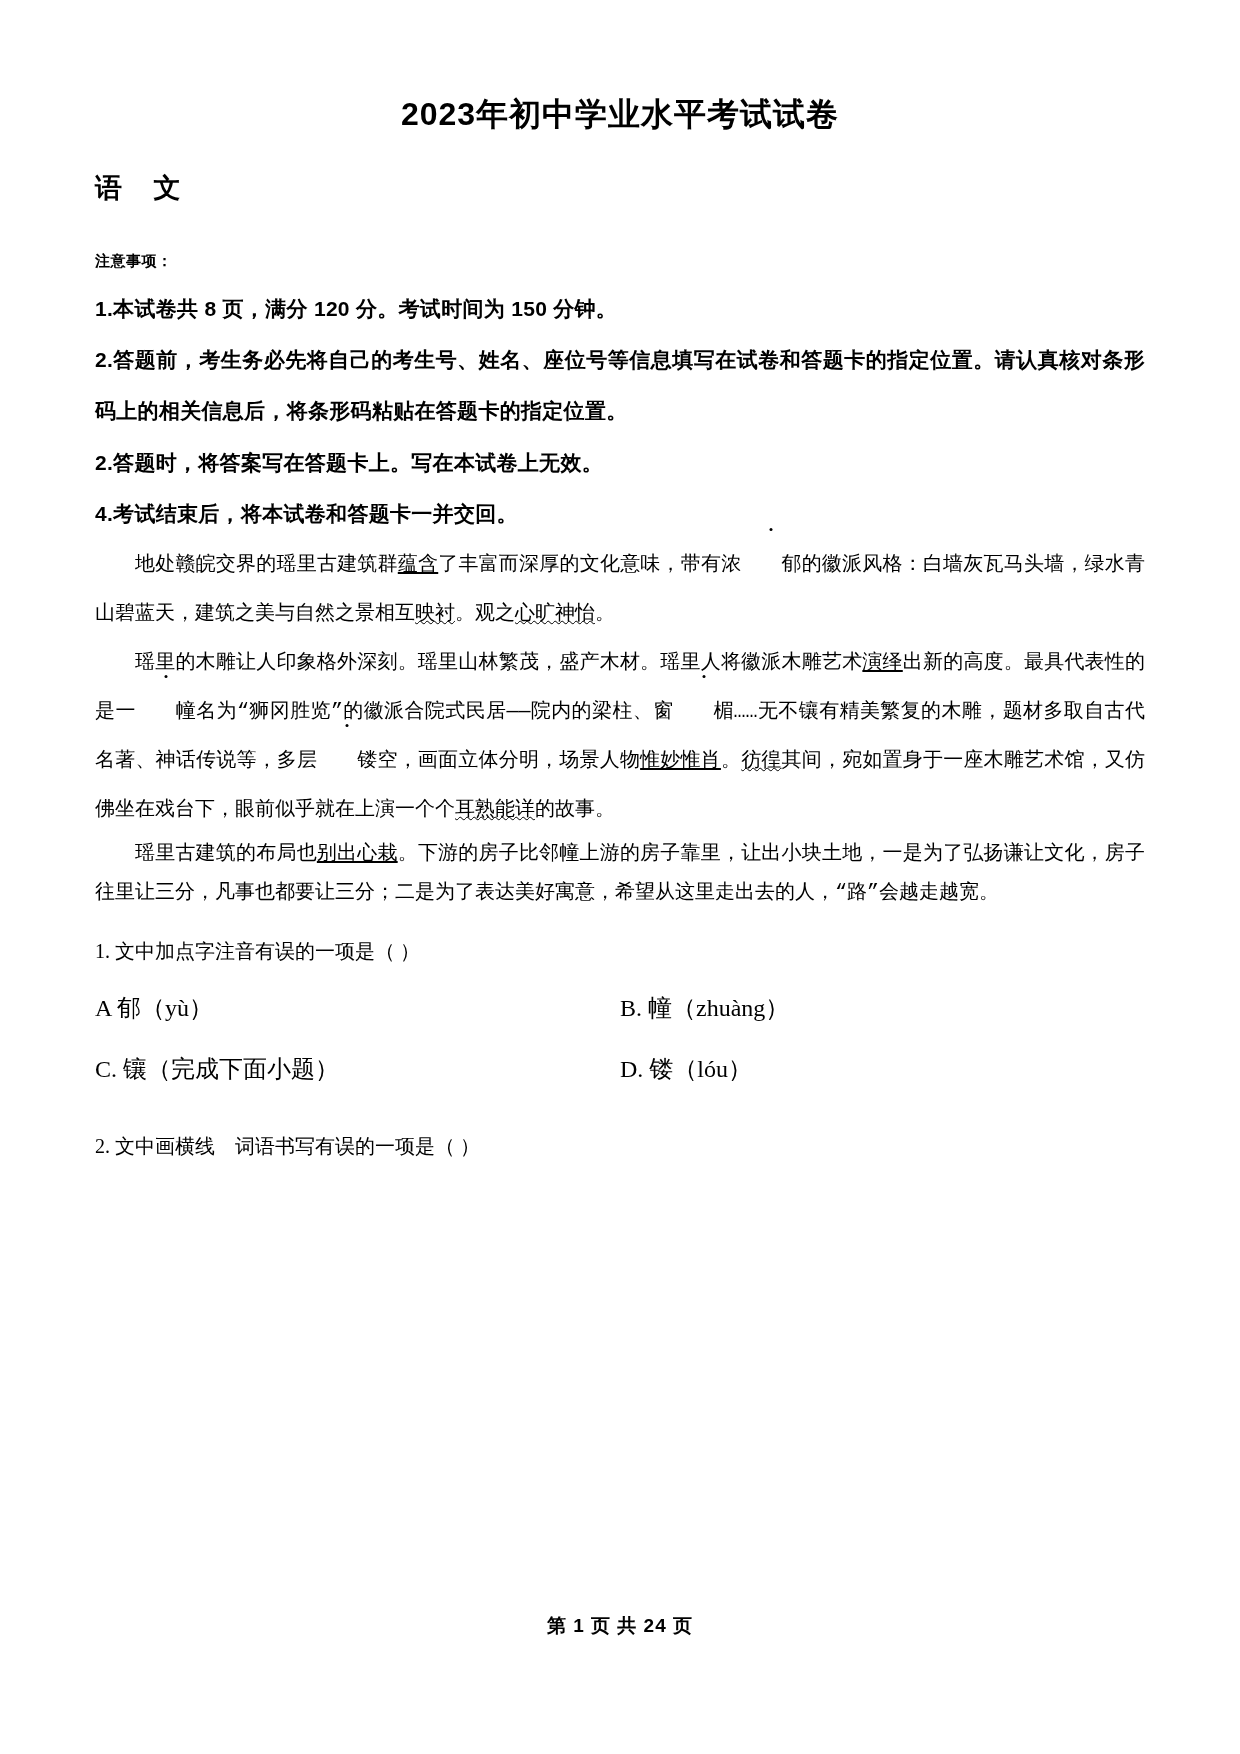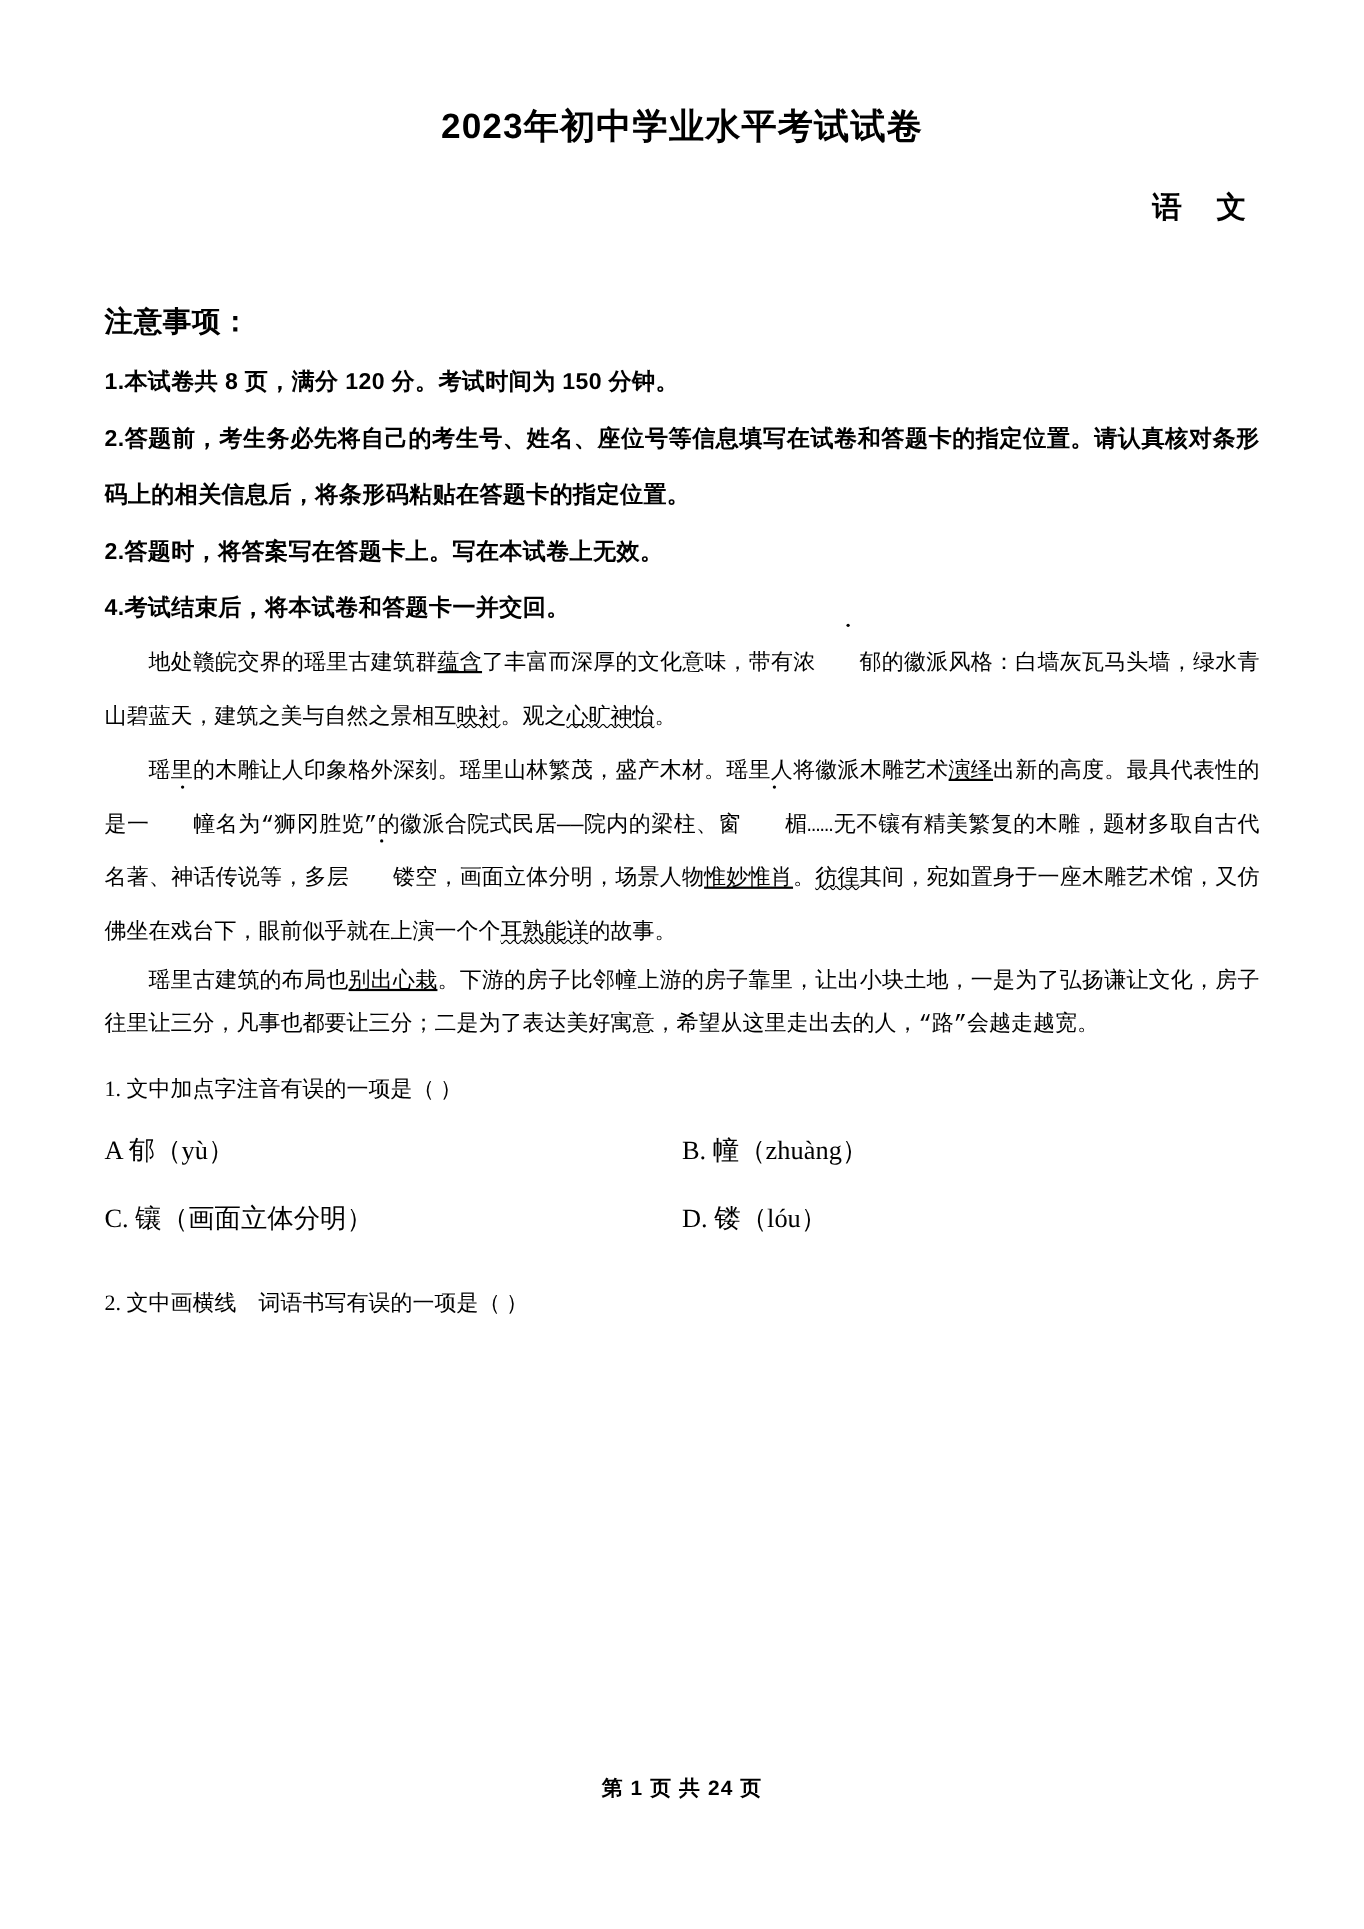--- a/index.html
+++ b/index.html
@@ -27,34 +27,34 @@
   .doc-title {
     text-align: center;
     font-family: "Liberation Sans", "DejaVu Sans", sans-serif;
     font-weight: bold;
     font-size: 32px;
     letter-spacing: 1px;
     padding-top: 94px;
     line-height: 1.3;
   }
   .doc-subtitle {
-    text-align: right;
+    text-align: left;
     font-family: "Liberation Sans", "DejaVu Sans", sans-serif;
     font-weight: bold;
     font-size: 27px;
     letter-spacing: 12px;
     margin-top: 34px;
   }
 
   
   .notice-heading {
     font-family: "Liberation Sans", "DejaVu Sans", sans-serif;
     font-weight: bold;
-    font-size: 26px;
-    margin-top: 69px;
+    font-size: 15px;
+    margin-top: 46px;
     letter-spacing: 0.5px;
   }
   .notice-item {
     font-family: "Liberation Sans", "DejaVu Sans", sans-serif;
     font-weight: bold;
     font-size: 21px;
     line-height: 2.45;
     letter-spacing: 0.3px;
     text-align: justify;
   }
@@ -158,20 +158,20 @@
   <p class="passage-p looser"><span>瑶里的木雕让人印象格外深刻。瑶里山林繁茂，盛产木材。瑶里人将徽派木雕艺术</span><span class="u">演绎</span><span>出新的高度。最具代表性的是一</span><span class="dot">幢</span><span>名为“狮冈胜览”的徽派合院式民居——院内的</span><span>梁柱、窗</span><span class="dot">楣</span><span>……无不镶有精美繁复的木雕，题材多取自古代名著、神话传说等，多层</span><span class="dot">镂</span><span>空，画面立体分明，场景人物</span><span class="u">惟妙惟肖</span><span>。</span><span class="wavy">彷徨</span><span>其间，宛如置身于一座木雕艺术馆，又仿佛坐在戏台下，眼前似乎就在上演一个个</span><span class="wavy">耳熟能详</span><span>的故事。</span></p>
 
   <p class="passage-p tight"><span>瑶里古建筑的布局也</span><span class="u">别出心栽</span><span>。下游的房子比邻幢上游的房子靠里，让出小块土地，一是为了弘扬谦让文化，房子往里让三分，凡事也都要让三分；二是为了表达美好寓意，希望从这里走出去的人，“路”会越走越宽。</span></p>
 
   <div class="question">1. 文中加点字注音有误的一项是（  ）</div>
   <div class="options-row">
     <div class="opt">A 郁（yù）</div>
     <div class="opt">B. 幢（zhuàng）</div>
   </div>
   <div class="options-row">
-    <div class="opt">C. 镶（画面立体分明）</div>
+    <div class="opt">C. 镶（完成下面小题）</div>
     <div class="opt">D. 镂（lóu）</div>
   </div>
 
   <div class="question" style="margin-top:40px">2. 文中画横线　词语书写有误的一项是（  ）</div>
 
   <div class="footer">第 1 页 共 24 页</div>
 </div>
 
 </body></html>

